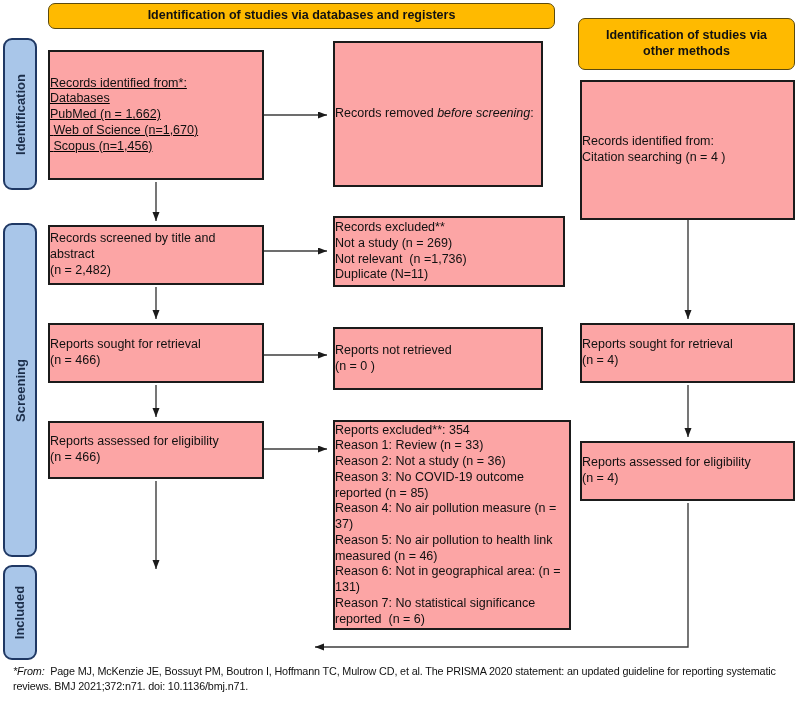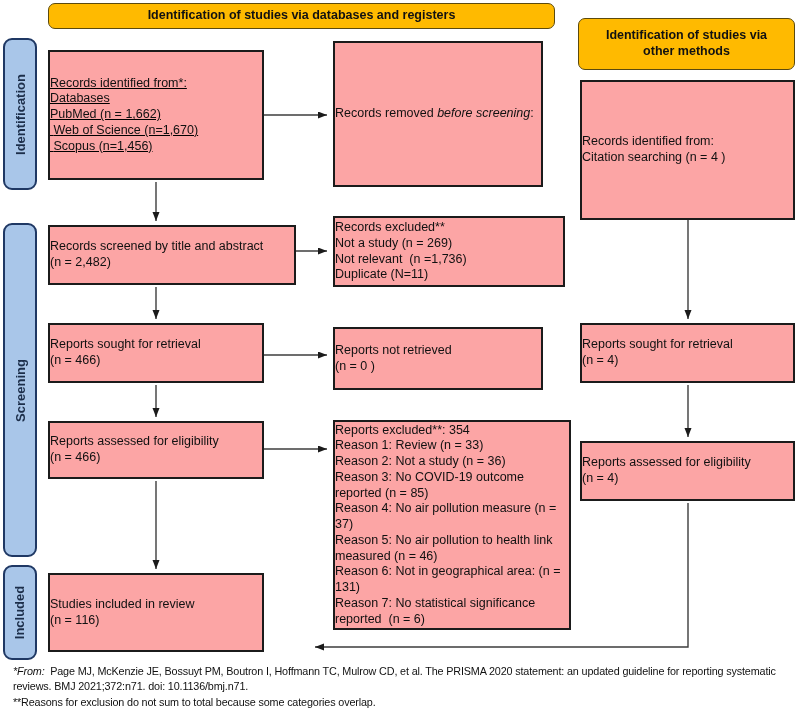--- a/index.html
+++ b/index.html
@@ -79,39 +79,35 @@
   </div>
 
   <div class="wbox" style="left:48px; top:50px; width:216px; height:130px;text-decoration:underline;">
     <div class="box-text">Records identified from*:
 Databases
 PubMed (n = 1,662)
  Web of Science (n=1,670)
  Scopus (n=1,456)</div>
   </div>
 
-  <div class="wbox" style="left:48px; top:225px; width:248px; height:60px;">
+  <div class="wbox" style="left:48px; top:225px; width:216px; height:60px;">
     <div class="box-text">Records screened by title and abstract
 (n = 2,482)</div>
   </div>
 
   <div class="wbox" style="left:48px; top:323px; width:216px; height:60px;">
     <div class="box-text">Reports sought for retrieval
 (n = 466)</div>
   </div>
 
   <div class="wbox" style="left:48px; top:421px; width:216px; height:58px;">
     <div class="box-text">Reports assessed for eligibility
 (n = 466)</div>
   </div>
 
-  <div class="wbox" style="left:48px; top:573px; width:216px; height:79px;">
-    <div class="box-text">Studies included in review
-(n = 116)</div>
-  </div>
 
   <div class="wbox" style="left:333px; top:41px; width:210px; height:146px;">
     <div class="box-text">
       <div><span>Records removed </span><i>before screening</i><span>:</span></div>
     </div>
   </div>
 
   <div class="wbox" style="left:333px; top:216px; width:232px; height:71px;">
     <div class="box-text">Records excluded**
 Not a study (n = 269)
@@ -145,16 +141,15 @@
 (n = 4)</div>
   </div>
 
   <div class="wbox" style="left:580px; top:441px; width:215px; height:60px;">
     <div class="box-text">Reports assessed for eligibility
 (n = 4)</div>
   </div>
 
   <div class="footnotes">
     <p><i>*From:</i><span style="white-space:pre-wrap;">  Page MJ, McKenzie JE, Bossuyt PM, Boutron I, Hoffmann TC, Mulrow CD, et al. The PRISMA 2020 statement: an updated guideline for reporting systematic reviews. BMJ 2021;372:n71. doi: 10.1136/bmj.n71.</span></p>
-    <p>**Reasons for exclusion do not sum to total because some categories overlap.</p>
   </div>
 
 </div>
 
 </body></html>

